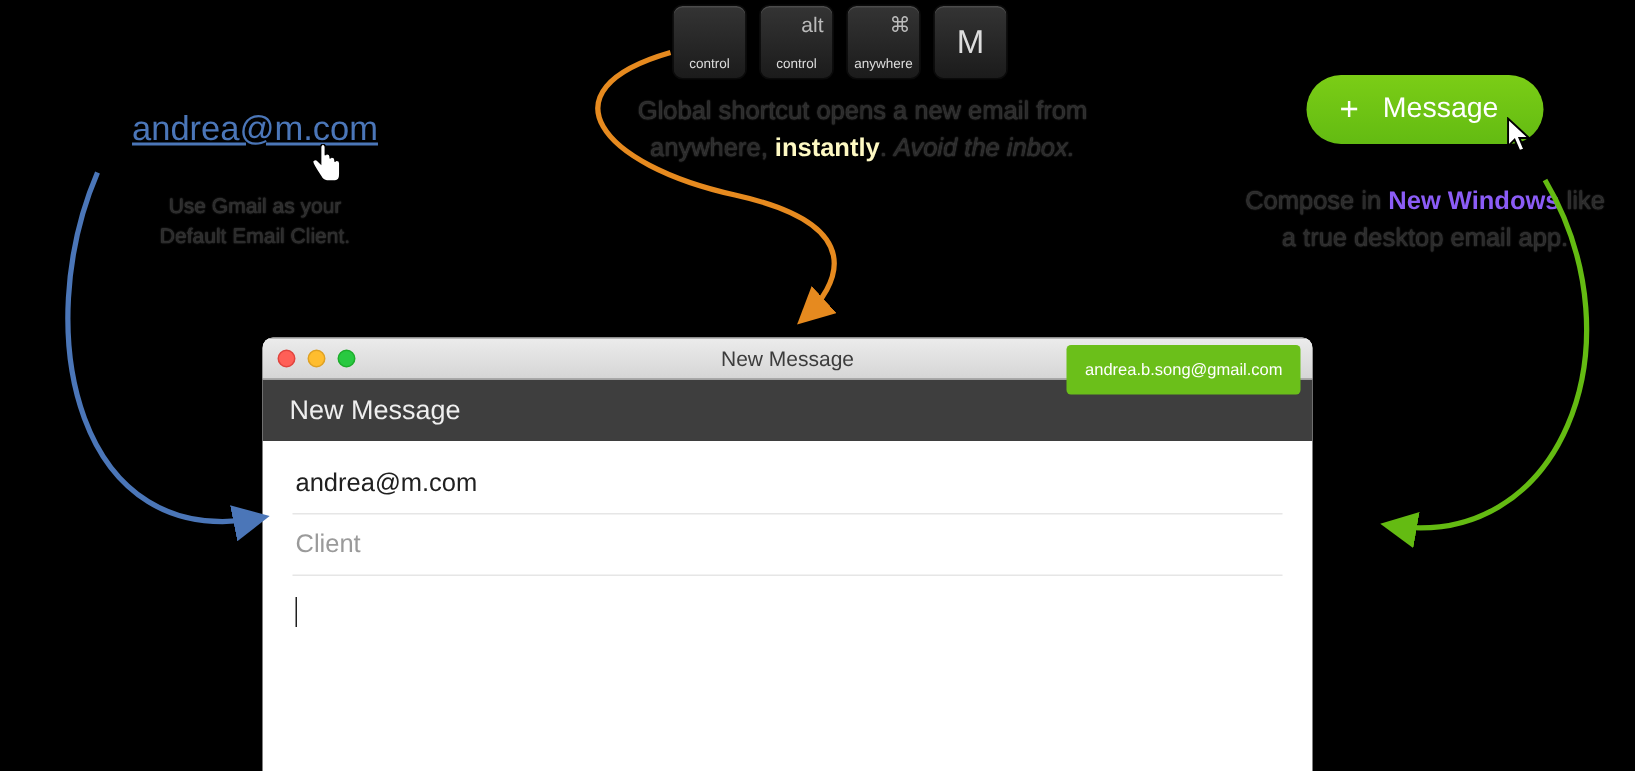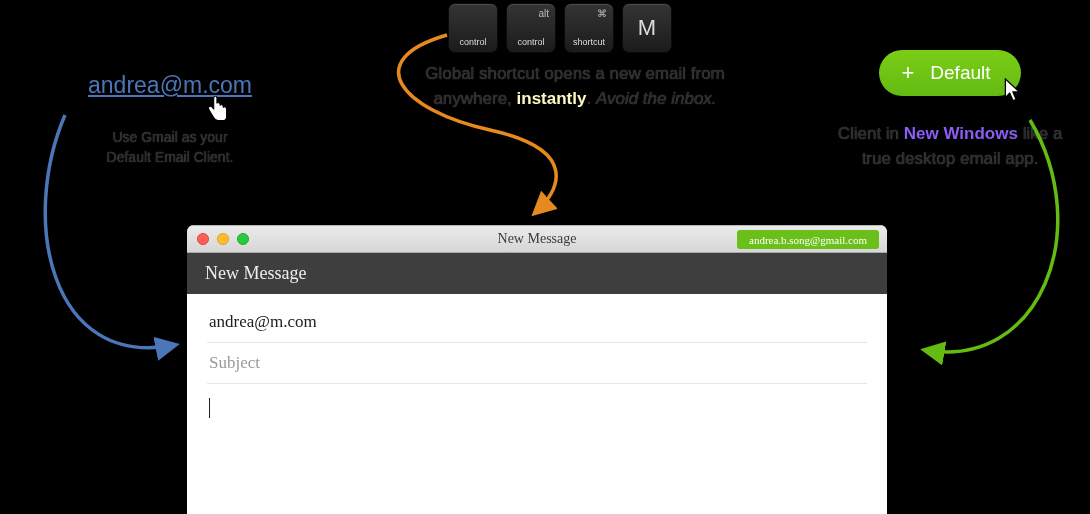--- a/index.html
+++ b/index.html
@@ -17,21 +17,21 @@
   .keys { position: absolute; left: 448px; top: 3px; display: flex; gap: 8px; }
   .key {
     width: 50px; height: 50px; border-radius: 7px;
     background: linear-gradient(180deg,#343434 0%, #1b1b1b 100%);
     border: 1px solid #0a0a0a;
     box-shadow: inset 0 1px 0 rgba(255,255,255,.12), 0 2px 3px rgba(0,0,0,.7);
     color: #ddd; position: relative;
     display: flex; flex-direction: column; justify-content: flex-end; align-items: center;
     padding-bottom: 5px; font-size: 9px;
   }
-  .key .sym { position: absolute; top: 4px; right: 6px; font-size: 10px; color:#bbb; }
+  .key .sym { position: absolute; top: 4px; right: 6px; font-size: 14px; color:#bbb; }
   .key.big-letter { justify-content: center; font-size: 22px; font-weight: 300; padding-bottom: 0; }
   .shortcut-caption { position: absolute; left: 420px; top: 62px; width: 310px; text-align: center; color: #2b2b2b; font-size: 17px; line-height: 1.45; text-shadow: 0 0 1px #6a6a6a; }
   .shortcut-caption .hl { color: #fef9c3; font-weight: 600; text-shadow:none; }
   .shortcut-caption .em { font-style: italic; text-align: right; }
 
   
   .compose-block { position: absolute; left: 825px; top: 50px; width: 250px; text-align: center; }
   .compose-btn {
     display: inline-flex; align-items: center; gap: 16px;
     background: linear-gradient(180deg,#7bcd16 0%, #63bb12 100%);
@@ -41,38 +41,37 @@
     position: relative;
   }
   .compose-btn .plus { font-size: 22px; line-height: 1; }
   .arrow-cursor { position: absolute; left: 178px; top: 28px; }
   .arrow-cursor svg { width: 22px; height: 28px; }
   .compose-caption { margin-top: 26px; color: #2b2b2b; font-size: 17px; line-height: 1.45; text-shadow: 0 0 1px #6a6a6a; }
   .compose-caption .hl { color: #8b5cf6; font-weight: 600; text-shadow:none;}
 
   
   .window {
-    position: absolute; left: 187px; top: 225px; width: 700px; height: 290px;
+    position: absolute; left: 175px; top: 225px; width: 700px; height: 290px;
     background: #fff; border-radius: 7px 7px 0 0; overflow: hidden;
     box-shadow: 0 10px 40px rgba(0,0,0,.6);
-    font-family: Liberation Serif, serif;
   }
   .titlebar {
     height: 28px; background: linear-gradient(180deg,#ebebeb 0%, #d6d6d6 100%);
     border-top: 1px solid #b8b8b8; border-bottom: 1px solid #a8a8a8;
     display: flex; align-items: center; position: relative; font-size: 14px; color:#3c3c3c;
   }
   .traffic { display: flex; gap: 8px; margin-left: 10px; }
   .dot { width: 12px; height: 12px; border-radius: 50%; }
   .dot.r{background:#ff5f57;border:1px solid #e0443e;}
   .dot.y{background:#ffbd2e;border:1px solid #dfa123;}
   .dot.g{background:#28c940;border:1px solid #1dad2b;}
   .titlebar-title { position:absolute; left:0; right:0; text-align:center; pointer-events:none;}
   .account-pill {
-    position:absolute; right:8px; top:4px; height:19px; padding:0 12px;
+    position:absolute; right:8px; top:4px; height:33px; padding:0 12px;
     background:#6bbf1a; color:#fff; font-size:11px; border-radius:3px;
     display:flex; align-items:center; font-weight:500;
   }
   .compose-header {
     background:#3e3e3e; color:#eee; font-size:18px; padding:10px 18px;
   }
   .fields { padding: 8px 20px 0 20px; }
   .field-row {
     padding: 10px 2px; border-bottom:1px solid #e6e6e6; font-size:17px; color:#202020;
   }
@@ -109,59 +108,59 @@
     <div class="key">
       <span class="sym"></span>
       <span>control</span>
     </div>
     <div class="key">
       <span class="sym">alt</span>
       <span>control</span>
     </div>
     <div class="key">
       <span class="sym">⌘</span>
-      <span>shortcut</span>
+      <span>anywhere</span>
     </div>
     <div class="key big-letter">
       <span>M</span>
     </div>
   </div>
   <div class="shortcut-caption">
     <span>Global shortcut opens a new email from anywhere, </span><span class="hl">instantly</span><span>. </span><span class="em">Avoid the inbox.</span>
   </div>
 
   <div class="compose-block">
     <button class="compose-btn">
       <span class="plus">+</span>
-      <span>Default</span>
+      <span>Message</span>
     </button>
     <div class="arrow-cursor">
       <svg viewBox="0 0 20 26">
         <path d="M2 1 L2 18 L6 14 L9 21 L12 20 L9 13 L15 13 Z" fill="#fff" stroke="#000" stroke-width="1.2"></path>
       </svg>
     </div>
     <div class="compose-caption">
-      <span>Client in </span><span class="hl">New Windows</span><span> like a true desktop email app.</span>
+      <span>Compose in </span><span class="hl">New Windows</span><span> like a true desktop email app.</span>
     </div>
   </div>
 
   <div class="window">
     <div class="titlebar">
       <div class="traffic">
         <div class="dot r"></div>
         <div class="dot y"></div>
         <div class="dot g"></div>
       </div>
       <div class="titlebar-title">New Message</div>
       <div class="account-pill">andrea.b.song@gmail.com</div>
     </div>
     <div class="compose-header">New Message</div>
     <div class="fields">
       <div class="field-row">andrea@m.com</div>
-      <div class="field-row placeholder">Subject</div>
+      <div class="field-row placeholder">Client</div>
     </div>
     <div class="body-area">
       <span class="caret"></span>
     </div>
   </div>
 
   <svg class="overlay">
     <defs>
       <marker id="ah-blue" viewBox="0 0 10 10" refX="8" refY="5" markerWidth="7" markerHeight="7" orient="auto-start-reverse">
         <path d="M0 0 L10 5 L0 10 Z" fill="#4b76b8"></path>

